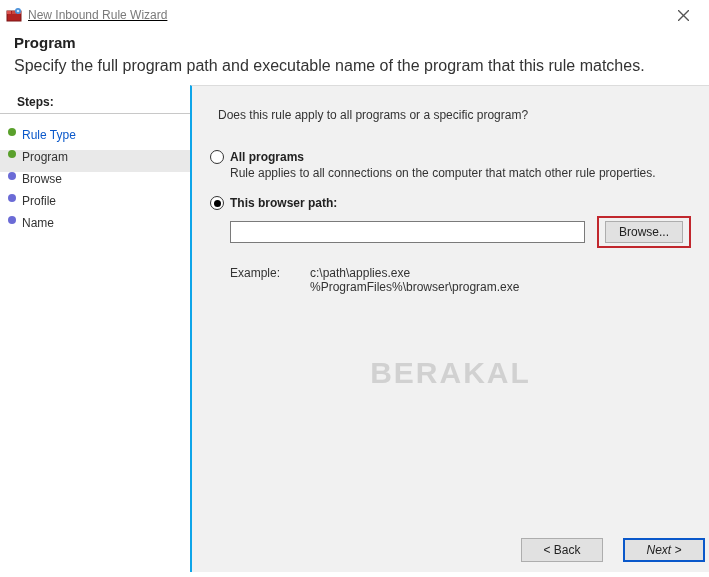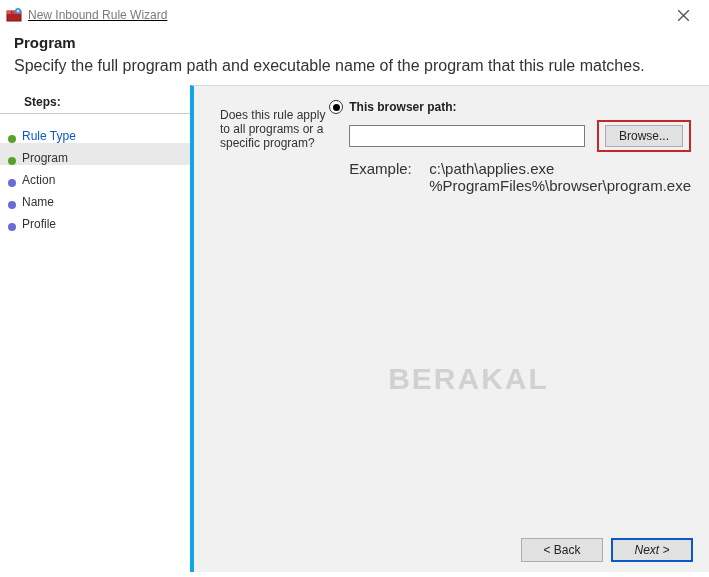--- a/index.html
+++ b/index.html
@@ -13,51 +13,51 @@
   .titlebar .close svg { width: 11px; height: 11px; }
 
   
   .header { padding: 4px 14px 10px 14px; }
   .header .page-title { font-size: 15px; font-weight: 700; color: #222; margin-bottom: 6px; }
   .header .page-desc { font-size: 16px; color: #333; }
 
   
   .body { display: flex; height: calc(577px - 30px - 60px); }
   .sidebar { width: 190px; padding: 6px 0 0 0; }
-  .steps-hdr { font-size: 12px; font-weight: 700; color: #222; padding: 4px 10px 4px 24px; border-bottom: 1px solid #c8c8c8; margin-bottom: 7px; }
-  .step { display: flex; align-items: flex-end; height: 22px; padding: 0 8px; font-size: 12px; cursor: pointer; }
+  .steps-hdr { font-size: 12px; font-weight: 700; color: #222; padding: 4px 10px 4px 17px; border-bottom: 1px solid #c8c8c8; margin-bottom: 14px; }
+  .step { display: flex; align-items: flex-start; height: 22px; padding: 0 8px; font-size: 12px; cursor: pointer; }
   .step .dot { width: 8px; height: 8px; border-radius: 50%; margin-right: 6px; }
   .step.done .dot { background: #5aa02c; }
   .step.pending .dot { background: #6b6bd6; }
   .step.rule-type .txt { color: #0a58ca; }
   .step.current { background: #e9e9e9; }
   .step .txt { color: #333; }
 
-  .content { flex: 1; background: #f1f1f1; border-left: 4px solid #0ea5e9; border-top: 1px solid #dcdcdc; padding: 14px 18px 10px 18px; position: relative; display: flex; flex-direction: row; }
+  .content { flex: 1; background: #f1f1f1; border-left: 2px solid #0ea5e9; border-top: 1px solid #dcdcdc; padding: 14px 18px 10px 18px; position: relative; display: flex; flex-direction: column; }
   .content .question { font-size: 12px; color: #333; margin: 8px 0 28px 8px; }
 
   .option { margin: 0 0 16px 0; }
   .option .row1 { display: flex; align-items: center; }
   .option .radio { width: 14px; height: 14px; border: 1px solid #333; border-radius: 50%; display: inline-flex; align-items: center; justify-content: center; margin-right: 6px; cursor: pointer; background: #fff; }
   .option .radio.sel::after { content: ""; width: 7px; height: 7px; background: #000; border-radius: 50%; display: block; }
   .option .lbl { font-size: 12px; font-weight: 700; color: #222; }
   .option .desc { font-size: 12px; color: #333; margin-left: 20px; margin-top: 2px; }
 
   .path-row { display: flex; align-items: center; margin-left: 20px; margin-top: 6px; }
   .path-input { flex: 1; height: 22px; border: 1px solid #7a7a7a; background: #fff; font-size: 12px; padding: 2px 4px; }
   .browse-wrap { border: 2px solid #c1272d; padding: 3px 6px; margin-left: 12px; }
   .btn { height: 22px; min-width: 78px; background: #e1e1e1; border: 1px solid #adadad; font-size: 12px; color: #222; cursor: pointer; padding: 0 10px; }
 
-  .example { display: flex; font-size: 15px; color: #333; margin-left: 20px; margin-top: 8px; }
+  .example { display: flex; font-size: 12px; color: #333; margin-left: 20px; margin-top: 18px; }
   .example .ex-lbl { width: 80px; }
   .example .ex-vals { display: flex; flex-direction: column; }
 
-  .watermark { position: absolute; top: 276px; left: 50%; transform: translateX(-50%); font-size: 30px; font-weight: 800; color: rgba(170,170,170,0.45); letter-spacing: 2px; pointer-events: none; user-select: none; margin-left: 17px; }
+  .watermark { position: absolute; top: 270px; left: 50%; transform: translateX(-50%); font-size: 30px; font-weight: 800; color: rgba(170,170,170,0.45); letter-spacing: 2px; pointer-events: none; user-select: none; }
 
-  .footer { position: absolute; bottom: 10px; right: 16px; display: flex; gap: 8px; justify-content: flex-end; }
+  .footer { position: absolute; bottom: 10px; right: 4px; display: flex; gap: 20px; justify-content: flex-end; }
   .footer .btn { min-width: 82px; height: 24px; }
   .footer .btn.primary { border: 2px solid #0a58ca; font-style: italic; }
 </style>
 </head>
 <body>
 
 <div class="titlebar">
   <span class="app-icon">
     <svg viewBox="0 0 16 16">
         <rect x="1" y="4" width="14" height="10" fill="#b22222"></rect>
@@ -91,35 +91,42 @@
     <div class="step done rule-type">
       <span class="dot"></span>
       <span class="txt">Rule Type</span>
     </div>
     <div class="step done current">
       <span class="dot"></span>
       <span class="txt">Program</span>
     </div>
     <div class="step pending">
       <span class="dot"></span>
-      <span class="txt">Action</span>
+      <span class="txt">Browse</span>
+    </div>
+    <div class="step pending">
+      <span class="dot"></span>
+      <span class="txt">Profile</span>
     </div>
     <div class="step pending">
       <span class="dot"></span>
       <span class="txt">Name</span>
-    </div>
-    <div class="step pending">
-      <span class="dot"></span>
-      <span class="txt">Profile</span>
     </div>
   </div>
 
   <div class="content">
     <div class="question">Does this rule apply to all programs or a specific program?</div>
 
+    <div class="option">
+      <div class="row1">
+        <span class="radio"></span>
+        <span class="lbl">All programs</span>
+      </div>
+      <div class="desc">Rule applies to all connections on the computer that match other rule properties.</div>
+    </div>
 
     <div class="option">
       <div class="row1">
         <span class="radio sel"></span>
         <span class="lbl">This browser path:</span>
       </div>
       <div class="path-row">
         <input type="text" class="path-input" value="" style="">
         <span class="browse-wrap">
           <button class="btn">Browse...</button>

